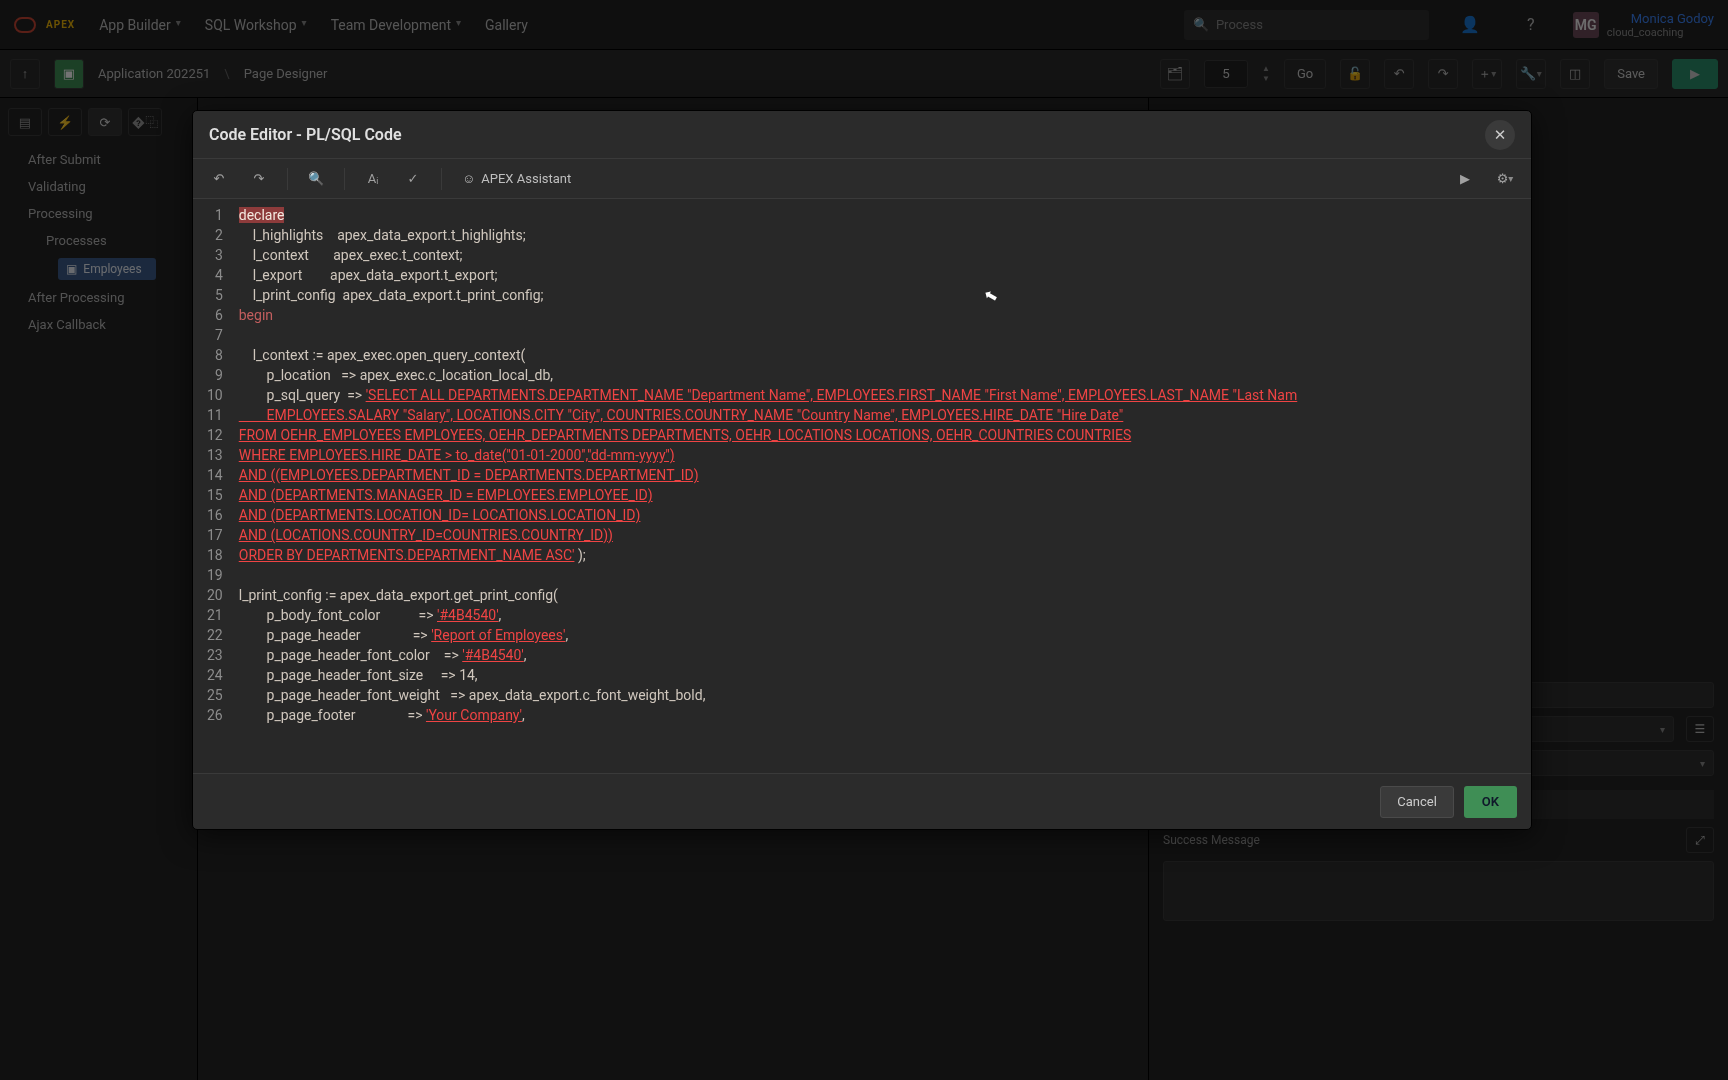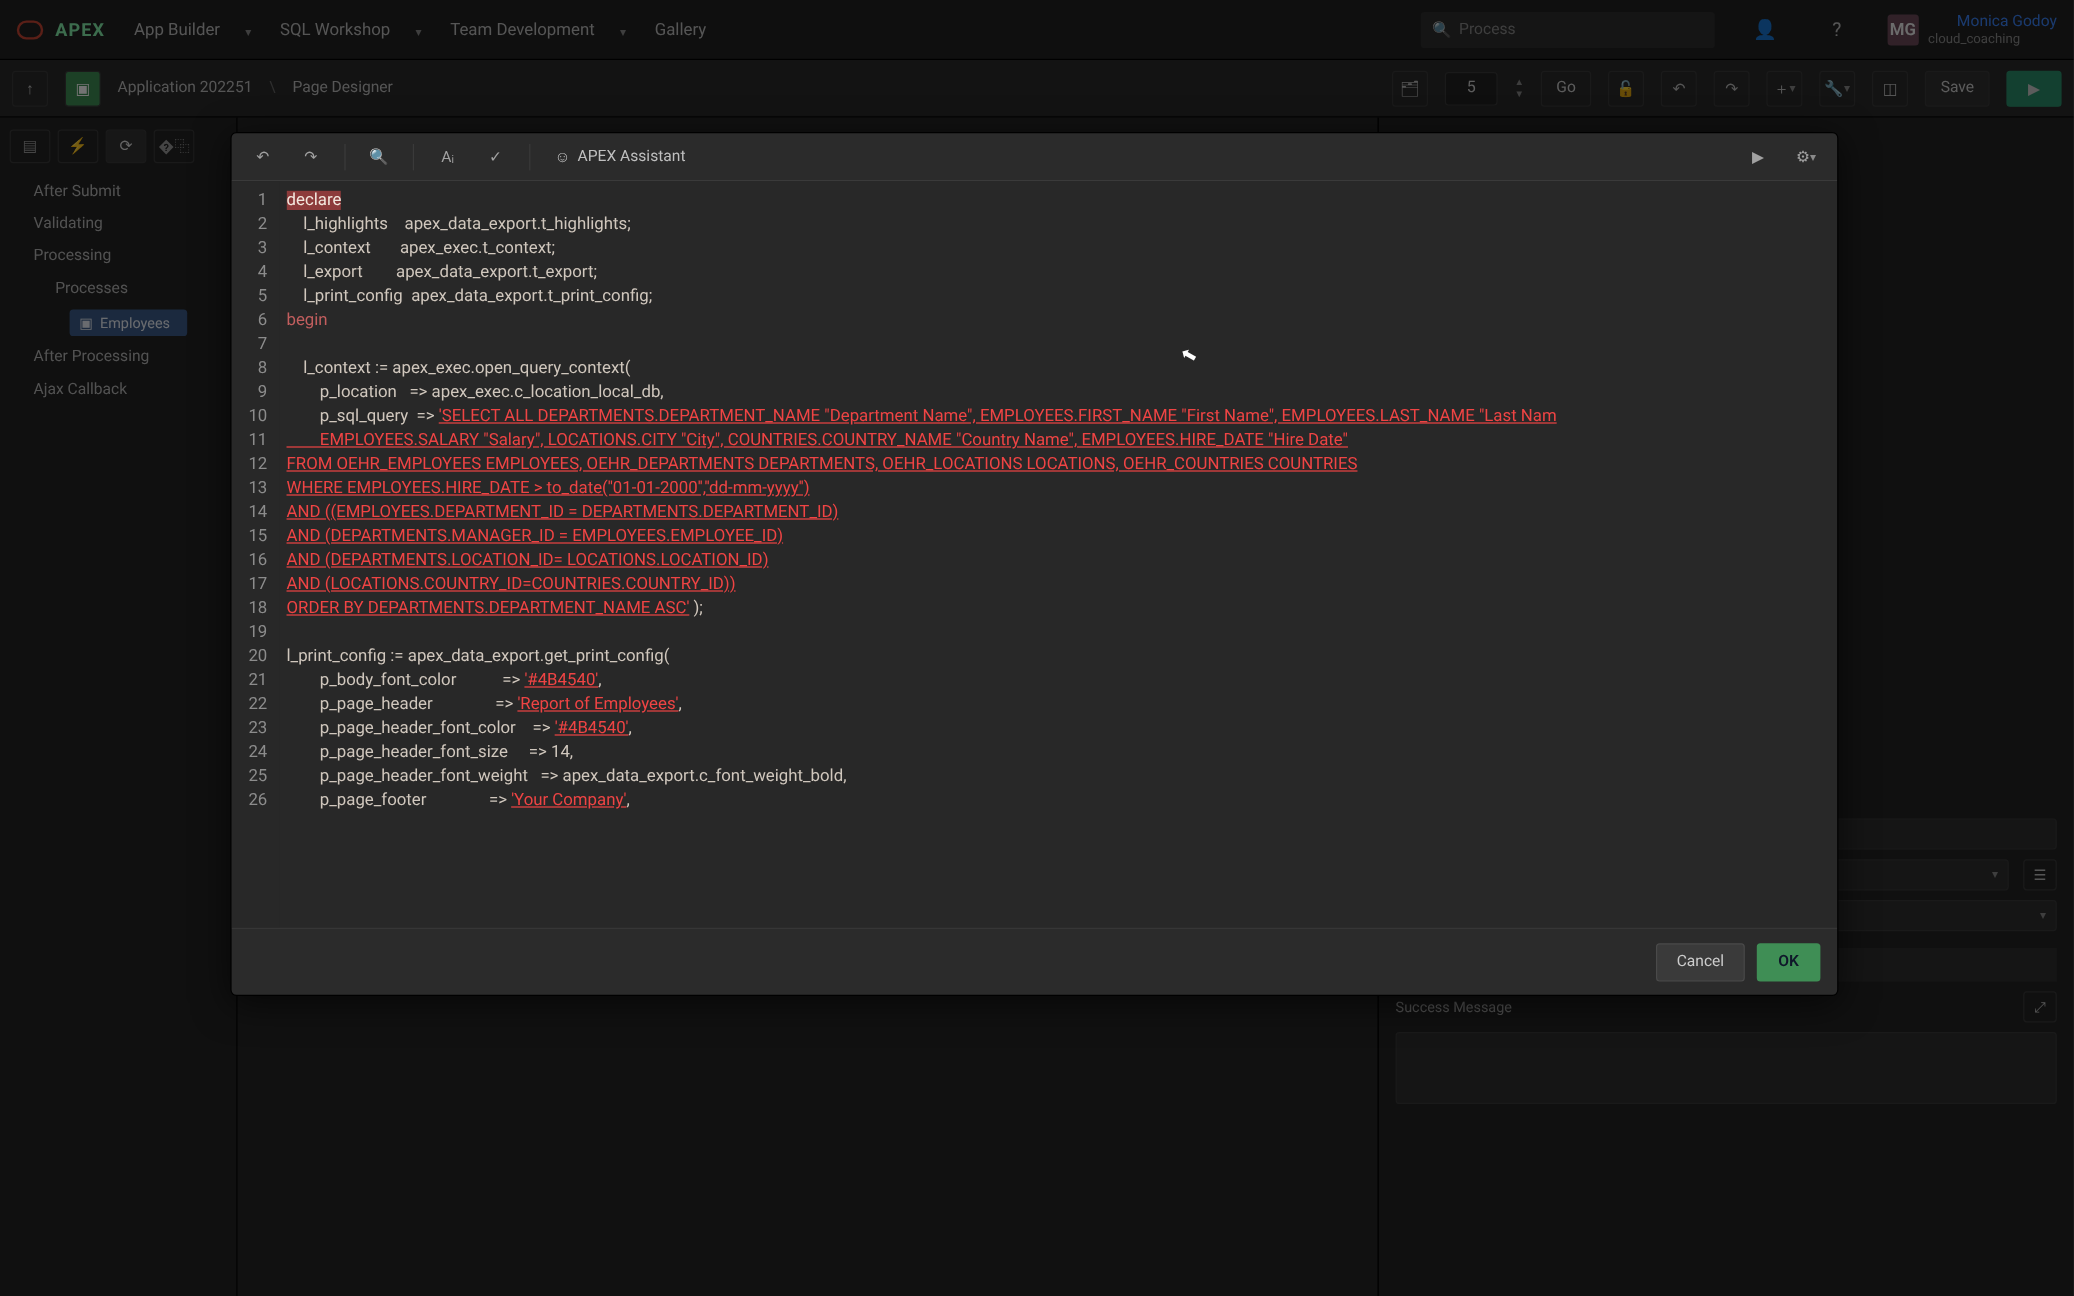--- a/index.html
+++ b/index.html
@@ -3,22 +3,22 @@
 <meta charset="utf-8">
 <style>
 * { margin:0; padding:0; box-sizing:border-box; font-family:-apple-system,BlinkMacSystemFont,"Segoe UI",Roboto,sans-serif; }
 body { background:#1a1a1a; color:#ccc; width:1728px; height:1080px; overflow:hidden; position:relative; }
 .dim-overlay { position:absolute; inset:0; background:rgba(0,0,0,0.55); z-index:10; pointer-events:none; }
 
 
 .topnav { height:50px; background:#232323; display:flex; align-items:center; padding:0 14px; gap:24px; border-bottom:1px solid #000; }
 .logo { display:flex; align-items:center; gap:10px; }
 .oracle-o { width:22px; height:16px; border:2.5px solid #c74634; border-radius:10px; }
-.apex-word { font-weight:700; letter-spacing:1px; color:#86efac; font-size:15px; }
-.nav-item { color:#bdbdbd; font-size:14px; display:flex; align-items:flex-end; gap:21px; cursor:pointer; }
+.apex-word { font-weight:700; letter-spacing:1px; color:#eab308; font-size:10px; }
+.nav-item { color:#bdbdbd; font-size:14px; display:flex; align-items:flex-start; gap:5px; cursor:pointer; }
 .chev { font-size:10px; color:#8a8a8a; }
 .spacer { flex:1; }
 .search-box { background:#2f2f2f; border-radius:3px; height:30px; width:245px; display:flex; align-items:center; padding:0 10px; color:#8a8a8a; font-size:13px; gap:6px; }
 .icon-btn { width:36px; height:36px; display:flex; align-items:center; justify-content:center; color:#bdbdbd; cursor:pointer; }
 .user-chip { display:flex; align-items:center; gap:8px; }
 .avatar { width:26px; height:26px; border-radius:3px; background:#6d4a5a; color:#eee; font-size:14px; font-weight:600; display:flex; align-items:center; justify-content:center; }
 .user-name { font-size:13px; color:#3b82f6;margin-left:24px; }
 .user-sub  { font-size:11px; color:#8d8d8d; }
 
 
@@ -212,20 +212,25 @@
     <div class="rp-lbl">Success Message</div>
     <div style="flex:1"></div>
     <div class="tl-icon" style="width:28px;height:26px">⤢</div>
   </div>
   <div class="rp-field" style="height:60px"></div>
 </div>
 
 <div class="dim-overlay"></div>
 
 <div class="modal">
+  <div class="modal-head">
+    <div class="modal-title">Code Editor - PL/SQL Code</div>
+    <div class="spacer"></div>
+    <div class="modal-close">✕</div>
+  </div>
 
   <div class="editor-toolbar">
     <div class="et-btn">↶</div>
     <div class="et-btn">↷</div>
     <div class="et-div"></div>
     <div class="et-btn">🔍</div>
     <div class="et-div"></div>
     <div class="et-btn">Aᵢ</div>
     <div class="et-btn">✓</div>
     <div class="et-div"></div>

